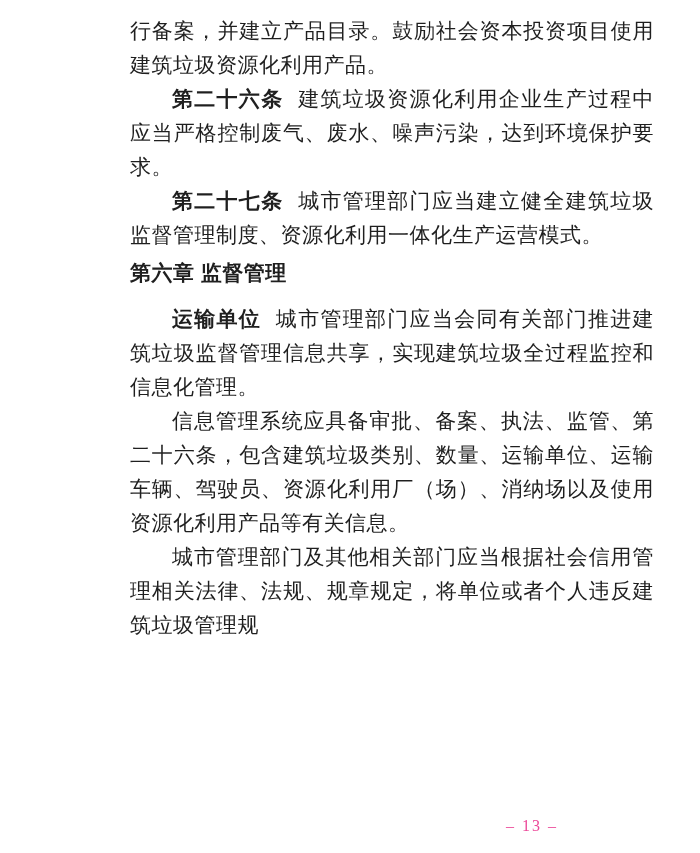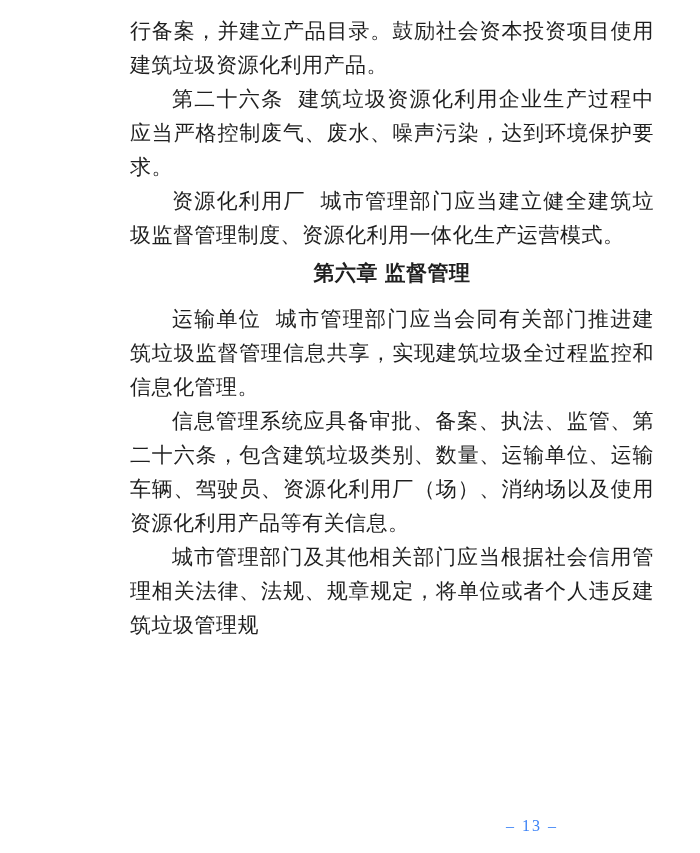--- a/index.html
+++ b/index.html
@@ -29,58 +29,57 @@
   }
   .para {
     margin: 0;
     text-indent: 2em;
   }
   .para.no-indent {
     text-indent: 0;
   }
   .article-num {
     font-family: "Liberation Sans", "DejaVu Sans", sans-serif;
-    font-weight: normal;
+    font-weight: bold;
     margin-right: 0.7em;
   }
   .chapter-heading {
     font-family: "Liberation Sans", "DejaVu Sans", sans-serif;
     font-weight: bold;
-    text-align: center;
     text-indent: 0;
     margin: 4px 0 12px 0;
   }
   .page-number {
     position: absolute;
     right: 100px;
     bottom: 18px;
     font-size: 16px;
     letter-spacing: 2px;
-    color: #3b82f6;
+    color: #ec4899;
     font-family: "Liberation Serif", "DejaVu Serif", serif;
   }
 </style>
 </head>
 <body>
 
 <div class="page">
   <div class="content">
 
     <p class="para no-indent">
       <span>行备案，并建立产品目录。鼓励社会资本投资项目使用建筑垃圾资源化利用产品。</span>
     </p>
 
 
     <p class="para">
       <span class="article-num">第二十六条</span><span>建筑垃圾资源化利用企业生产过程中应当严格控制废气、废水、噪声污染，达到环境保护要求。</span>
     </p>
 
 
     <p class="para">
-      <span class="article-num">资源化利用厂</span><span>城市管理部门应当建立健全建筑垃圾监督管理制度、资源化利用一体化生产运营模式。</span>
+      <span class="article-num">第二十七条</span><span>城市管理部门应当建立健全建筑垃圾监督管理制度、资源化利用一体化生产运营模式。</span>
     </p>
 
     <p class="para chapter-heading">第六章 监督管理</p>
 
 
     <p class="para">
       <span class="article-num">运输单位</span><span>城市管理部门应当会同有关部门推进建筑垃圾监督管理信息共享，实现建筑垃圾全过程监控和信息化管理。</span>
     </p>
 
     <p class="para">

